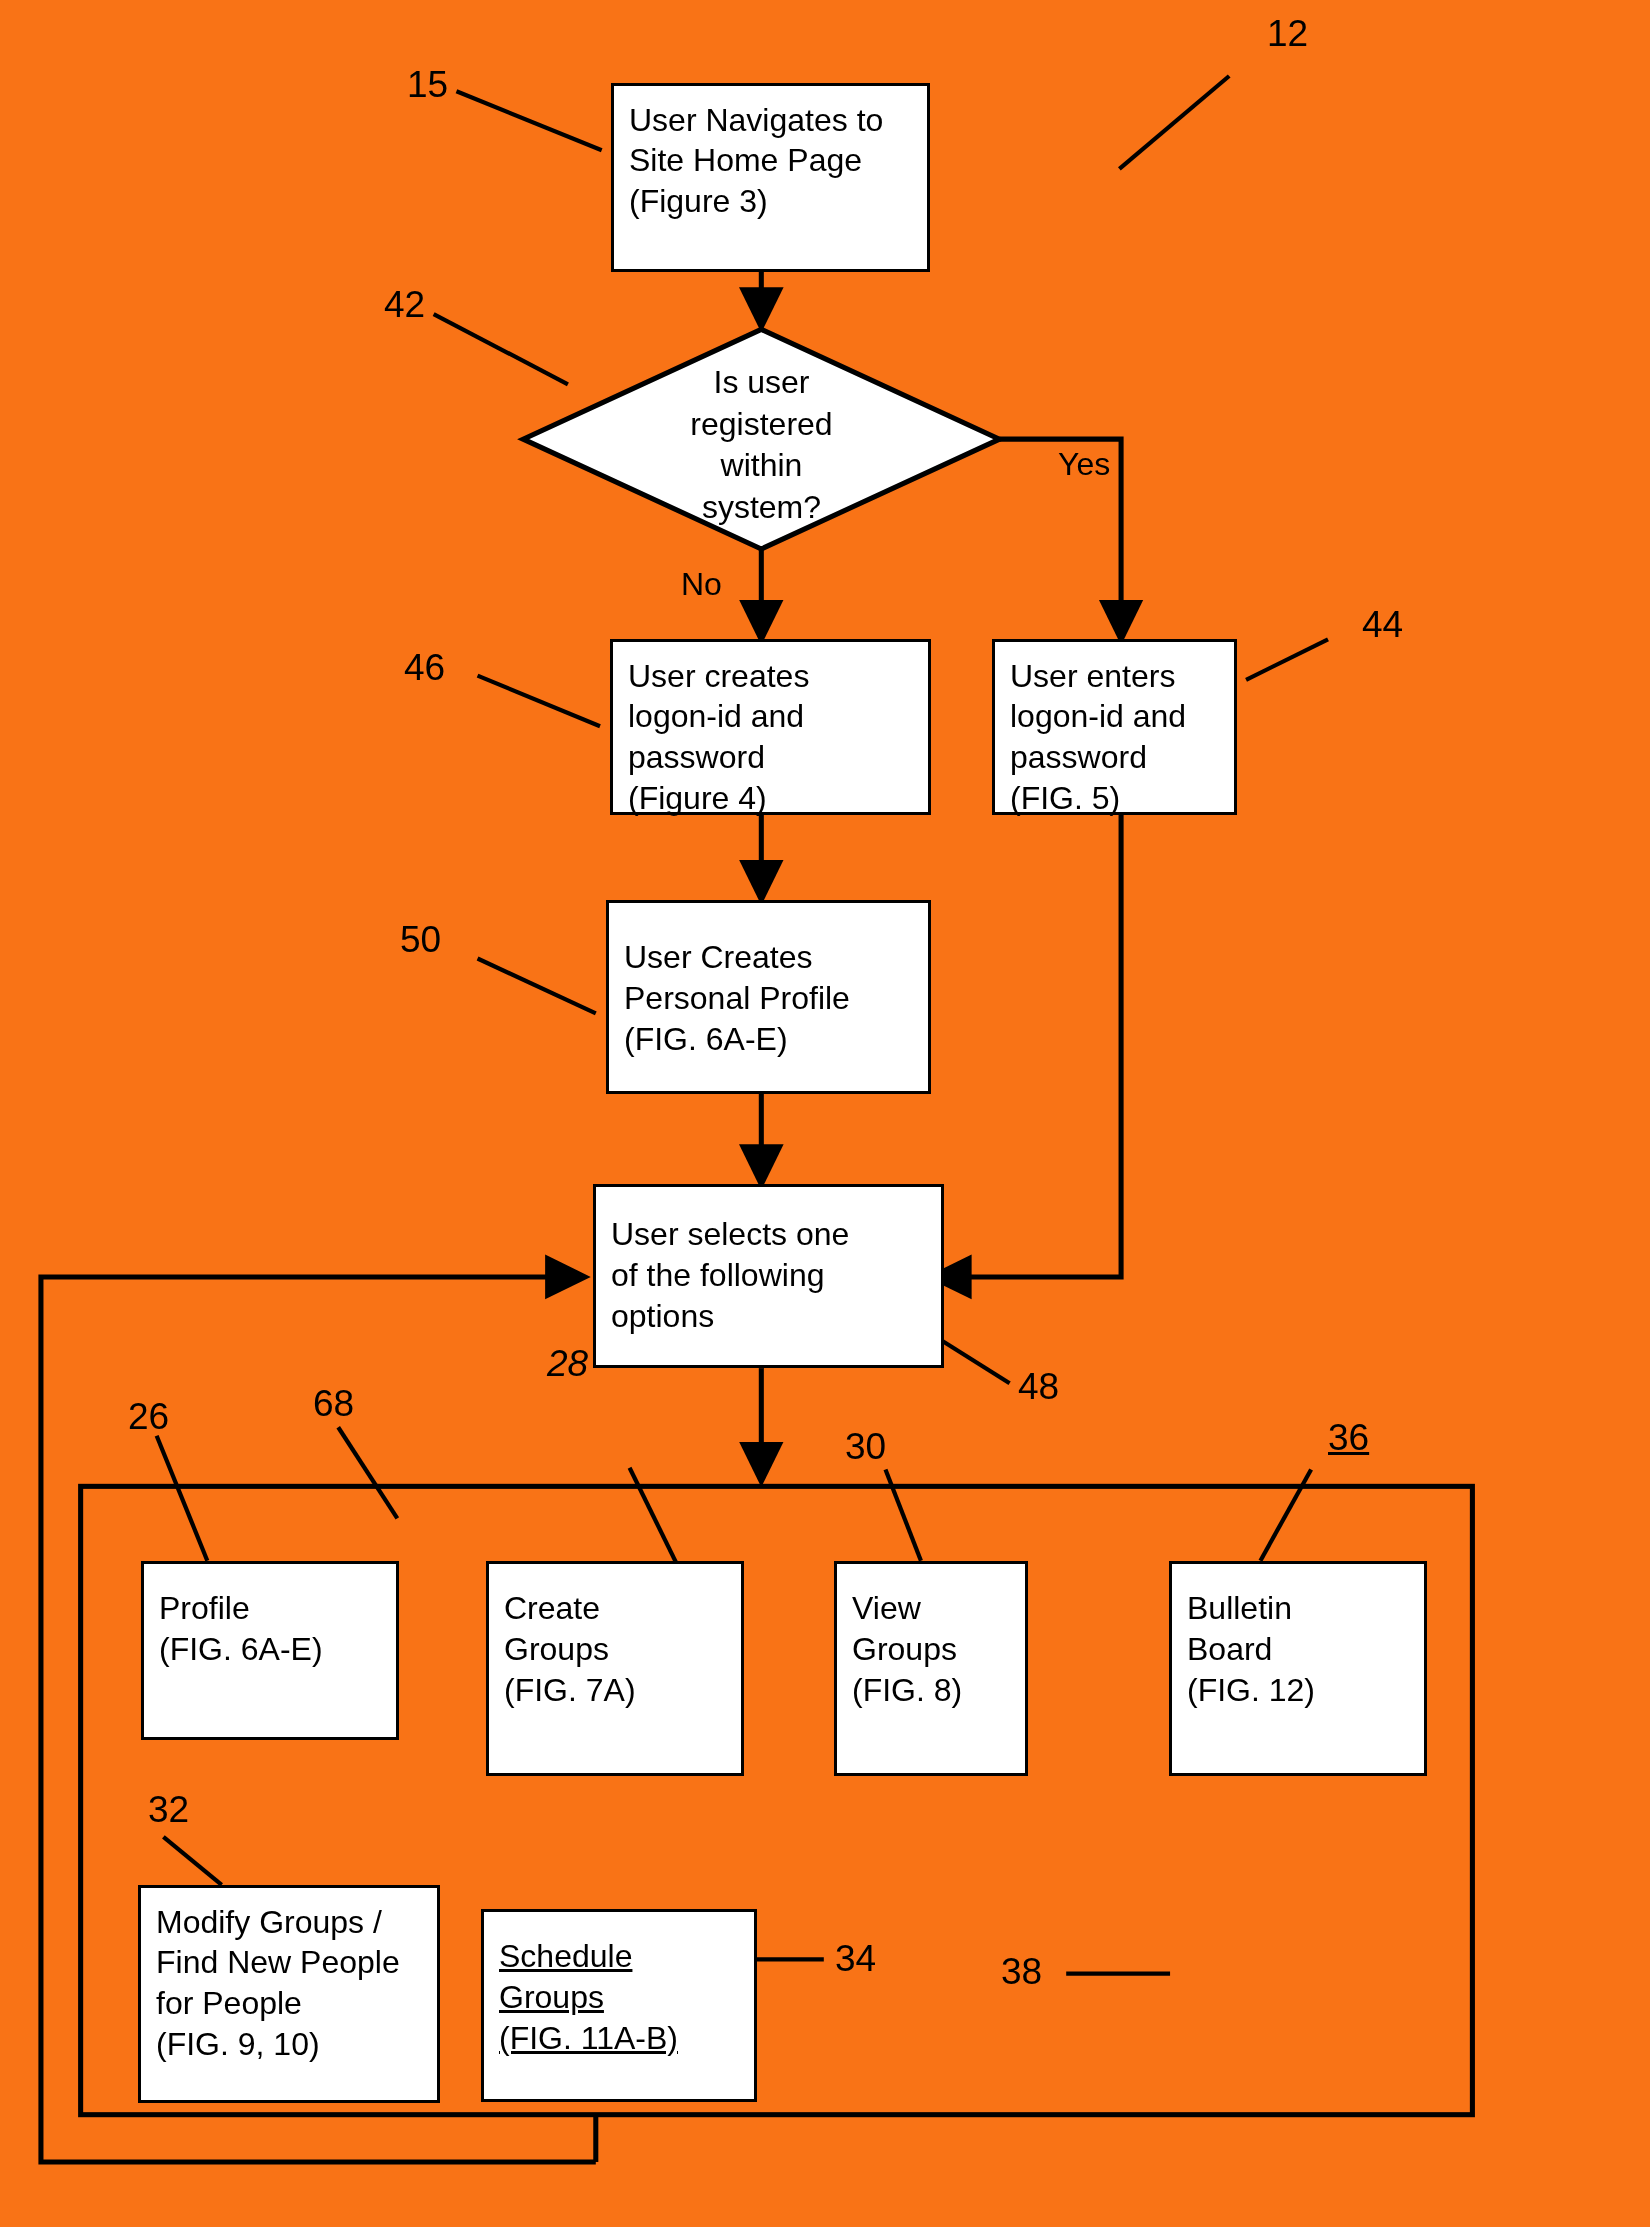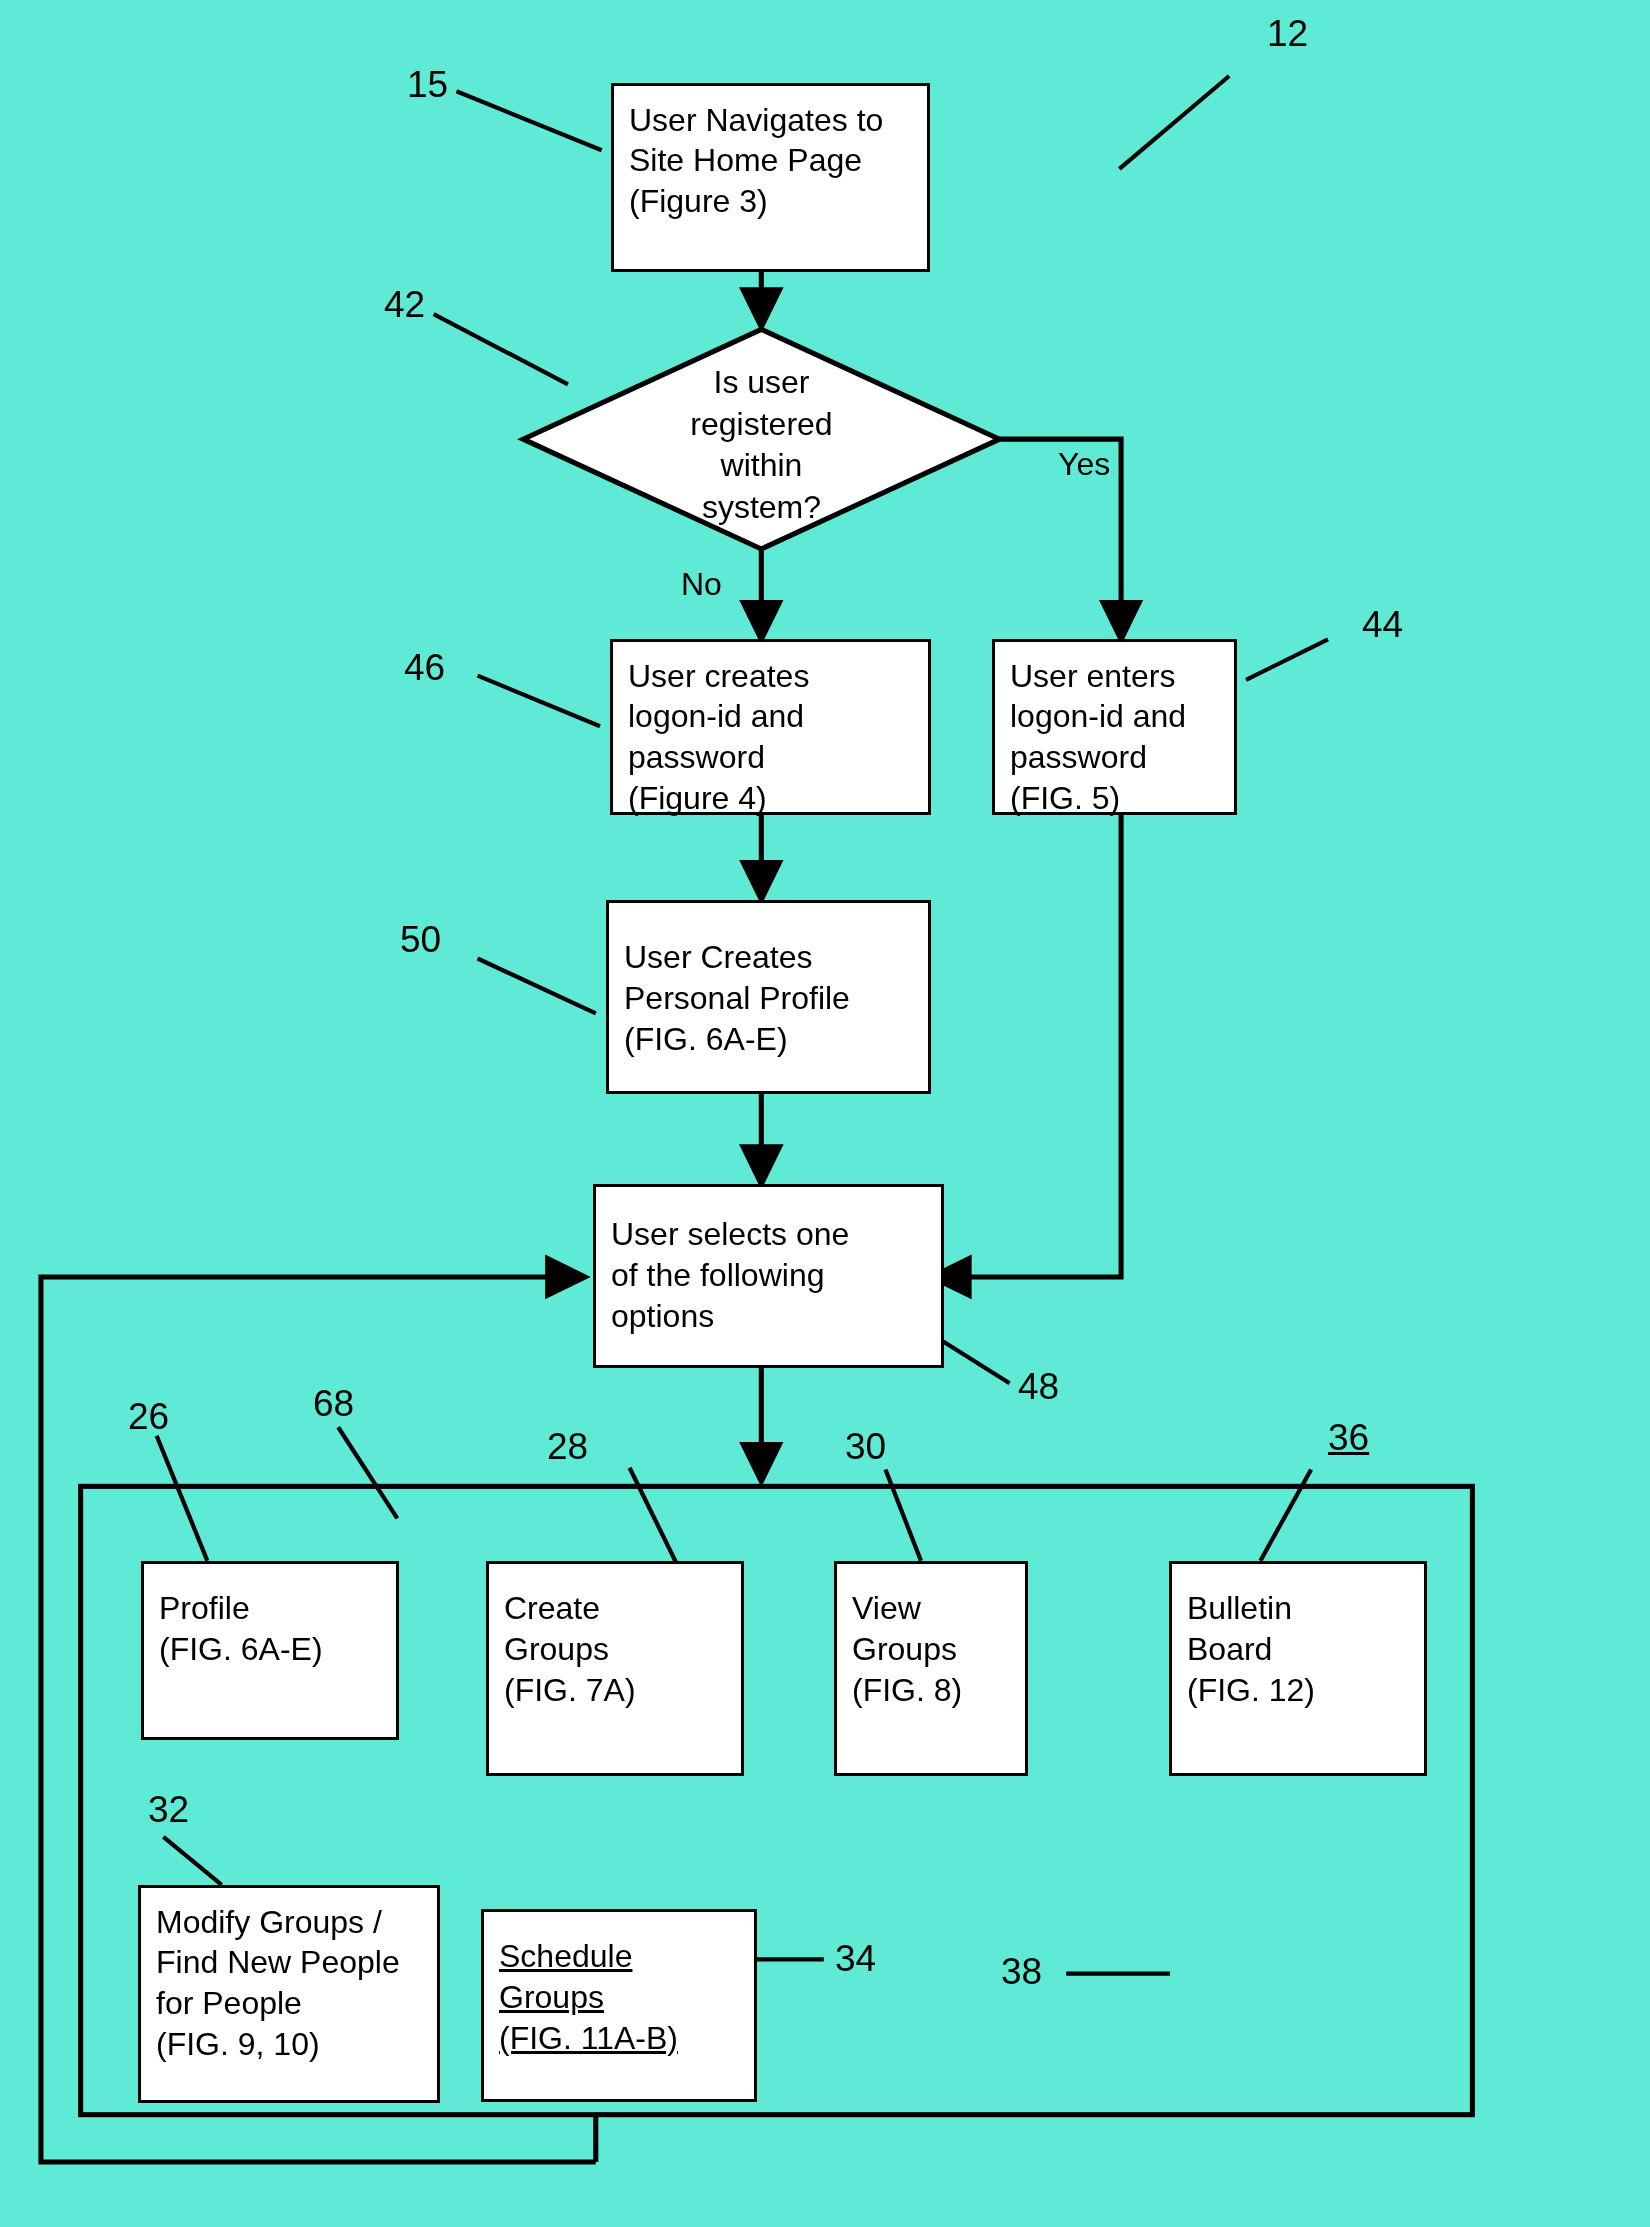--- a/index.html
+++ b/index.html
@@ -8,21 +8,21 @@
     padding: 0;
     background: #ffffff;
   }
   body {
     font-family: "Liberation Sans", sans-serif;
   }
   #sheet {
     position: relative;
     width: 1651px;
     height: 2227px;
-    background: #5eead4;
+    background: #f97316;
     overflow: hidden;
   }
   #vector-layer {
     position: absolute;
     left: 0; top: 0;
     width: 1651px;
     height: 2227px;
   }
   .node {
     position: absolute;
@@ -187,21 +187,21 @@
     <div class="line">Profile</div>
     <div class="line">(FIG. 6A-E)</div>
   </div>
   <div class="refnum" style="left:128px; top:1398px;">26</div>
 
   <div class="node padtop" style="left:476px; top:1561px; width:258px; height:215px; padding-top:24px;">
     <div class="line">Create</div>
     <div class="line">Groups</div>
     <div class="line">(FIG. 7A)</div>
   </div>
-  <div class="refnum" style="left:547px; top:1428px;">28</div>
+  <div class="refnum" style="left:547px; top:1345px;font-style:italic;">28</div>
 
   <div class="node padtop" style="left:824px; top:1561px; width:194px; height:215px; padding-top:24px;">
     <div class="line">View</div>
     <div class="line">Groups</div>
     <div class="line">(FIG. 8)</div>
   </div>
   <div class="refnum" style="left:845px; top:1428px;">30</div>
 
   <div class="node padtop" style="left:1159px; top:1561px; width:258px; height:215px; padding-top:24px;">
     <div class="line">Bulletin</div>

